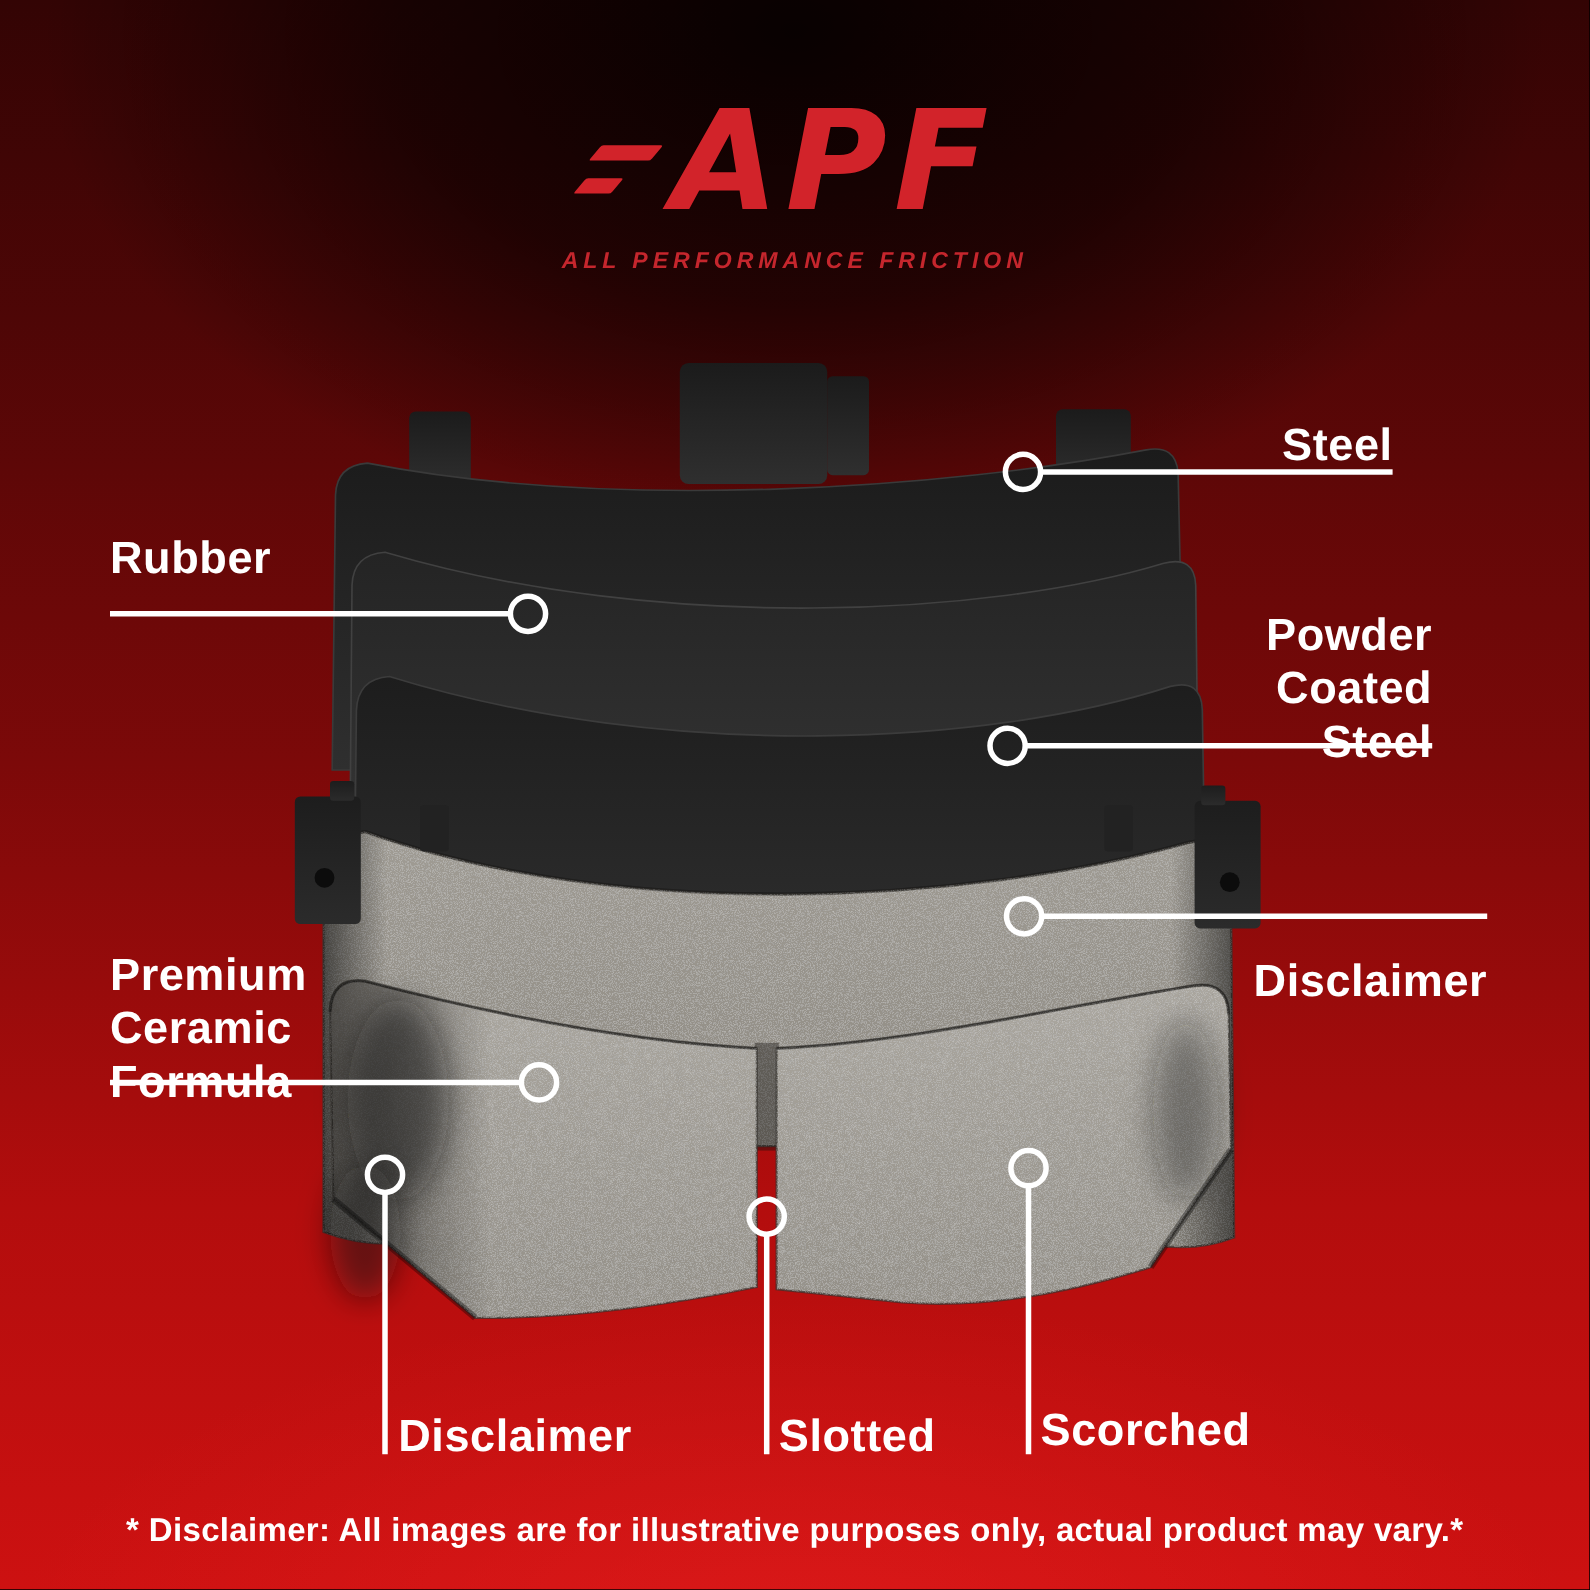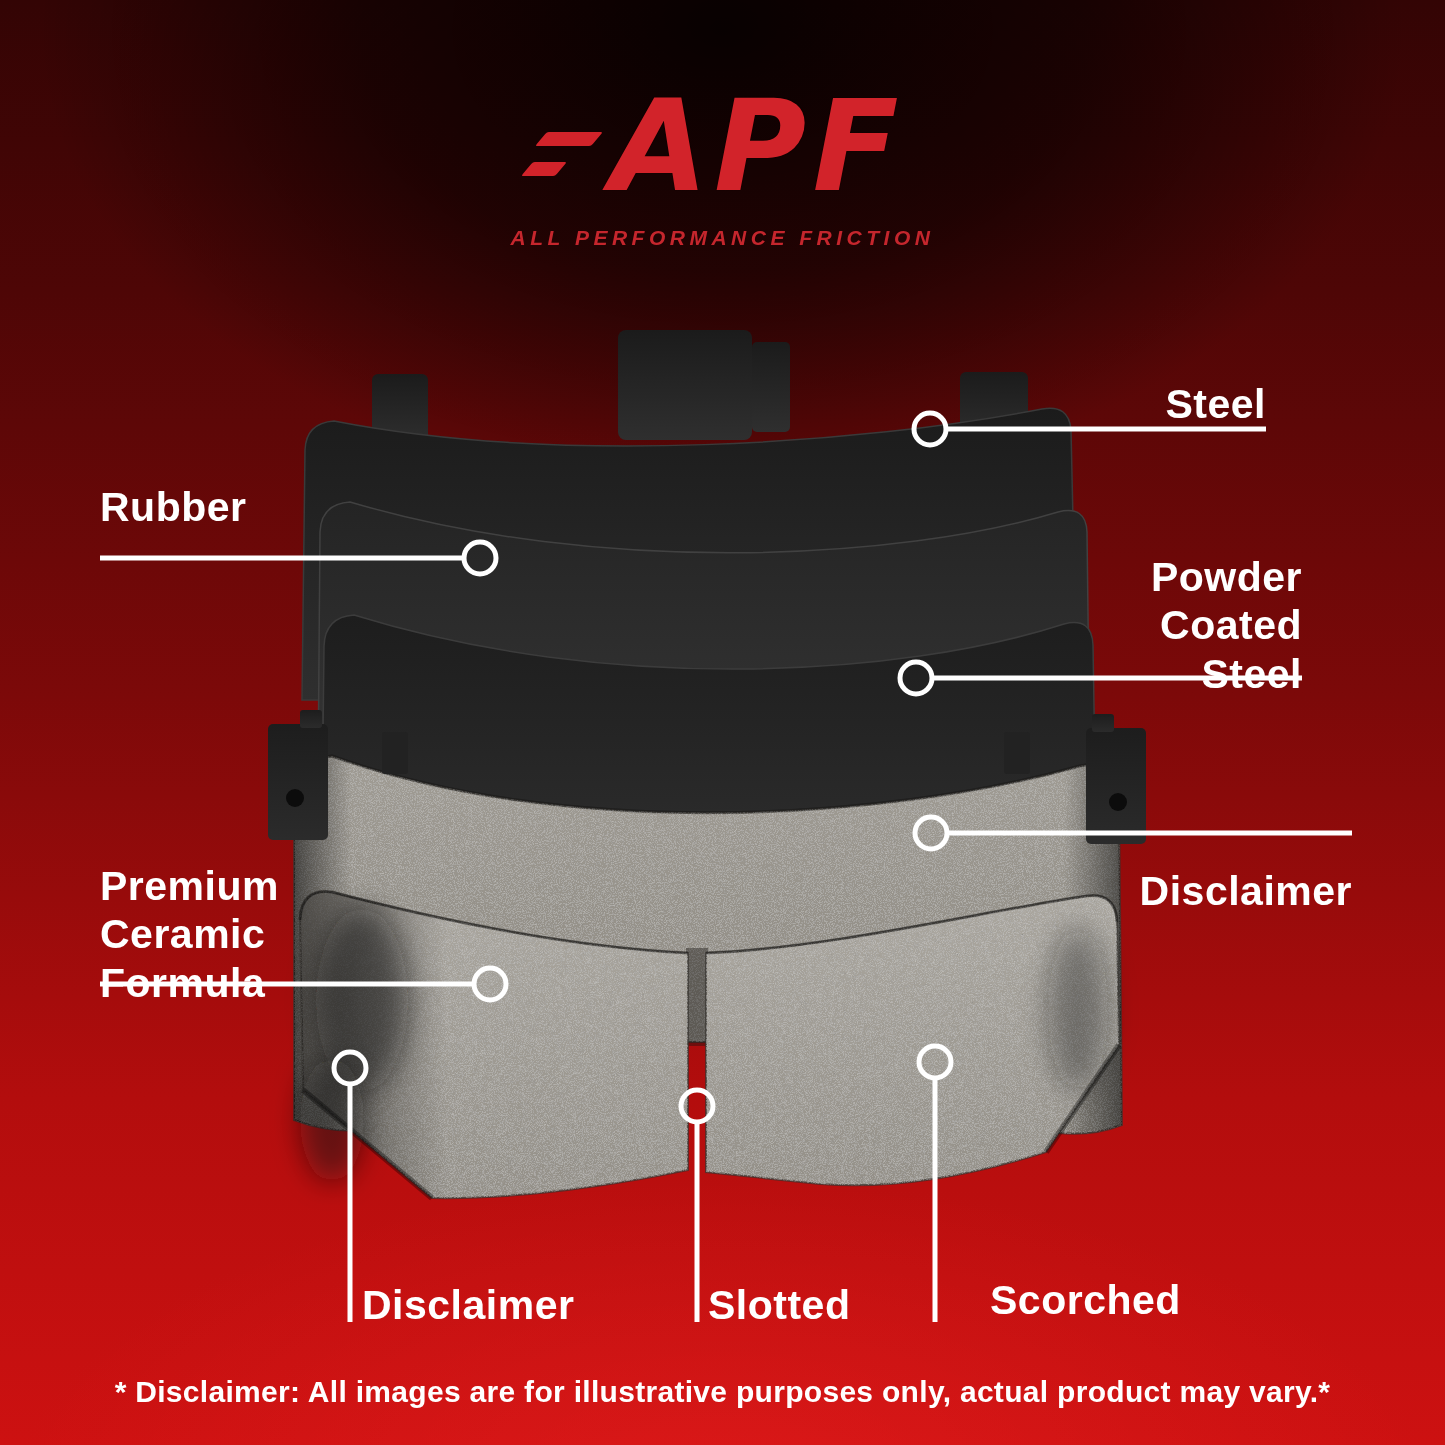--- a/index.html
+++ b/index.html
@@ -40,21 +40,21 @@
   }
   .pre{white-space:pre-line;}
   .align-right{text-align:right;margin-top:25px;}
   .steel-label{right:179px;top:380px;}
   .rubber-label{left:100px;top:483px;}
   .powder-label{right:143px;top:528px;}
   .underlayer-label{right:93px;top:842px;}
   .premium-label{left:100px;top:830px;margin-top:32px;}
   .chamfered-label{left:362px;top:1281px;}
   .slotted-label{left:708px;top:1281px;}
-  .scorched-label{left:990px;top:1276px;}
+  .scorched-label{left:946px;top:1276px;}
   
   .disclaimer{
     position:absolute;z-index:2;top:1352px;left:0;right:0;
     text-align:center;color:#ffffff;font-weight:700;font-size:30px;letter-spacing:.3px;margin-top:23px;
   }
 </style>
 </head>
 <body>
 
 <div class="canvas">

